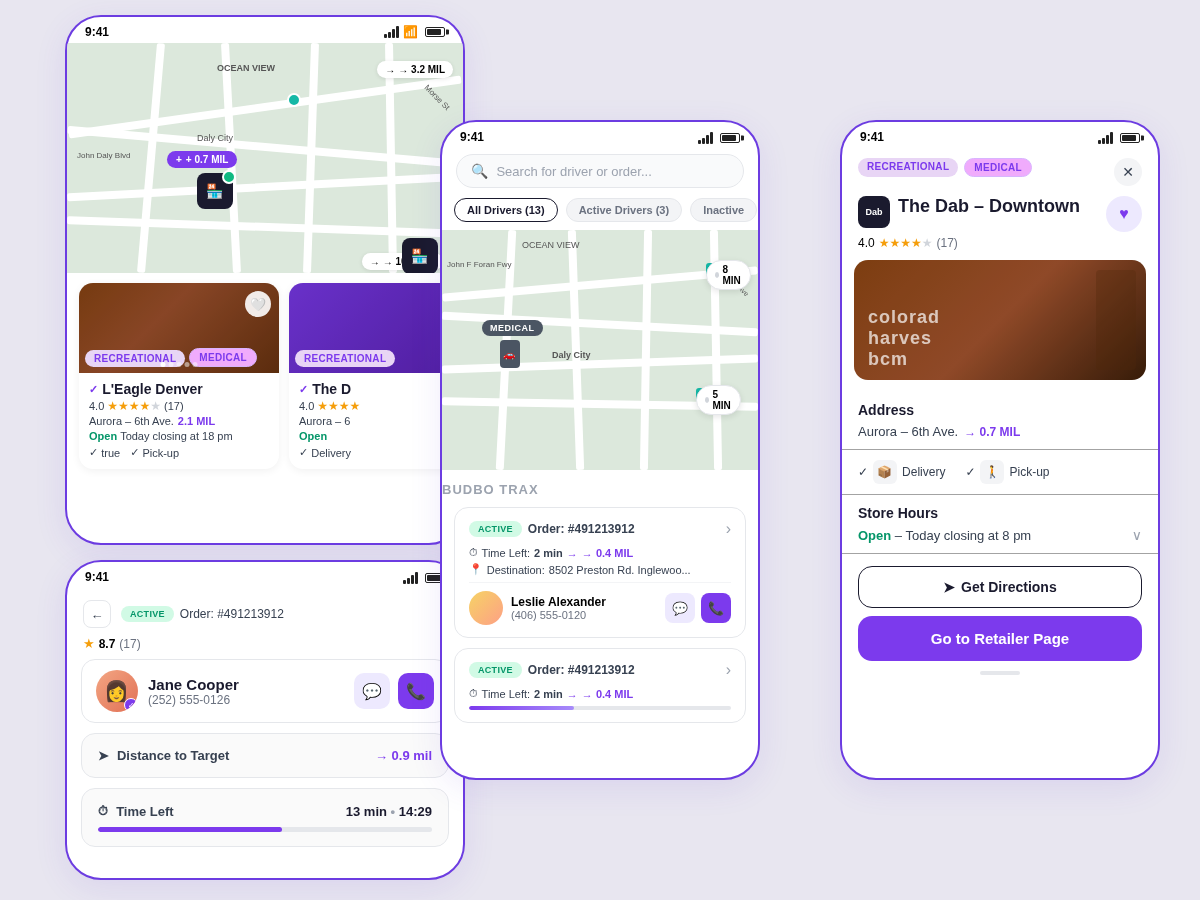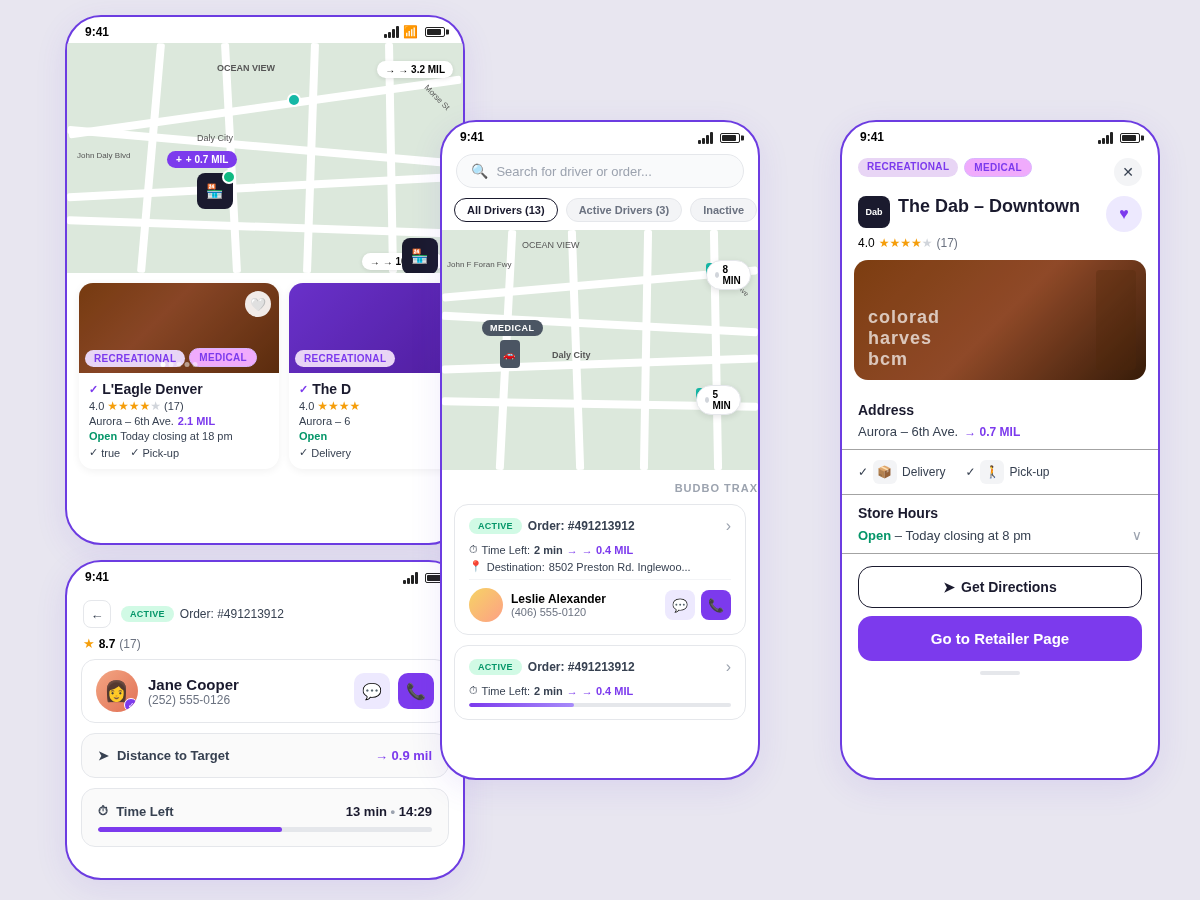--- a/index.html
+++ b/index.html
@@ -415,22 +415,22 @@
       align-items: center;
       gap: 3px;
       box-shadow: 0 2px 6px rgba(0,0,0,0.10);
     }
     .time-badge-dot { width: 6px; height: 6px; background: #d1d5db; border-radius: 50%; }
 
     .budbo-trax-section {
       padding: 12px 0 0;
     }
     .section-title {
-      text-align: right;
-      font-size: 11px;
+      text-align: left;
+      font-size: 13px;
       font-weight: 700;
       color: #9ca3af;
       letter-spacing: 1px;
       text-transform: uppercase;
       margin-bottom: 10px;
     }
 
     .order-card {
       background: #fff;
       border: 1px solid #e5e7eb;

